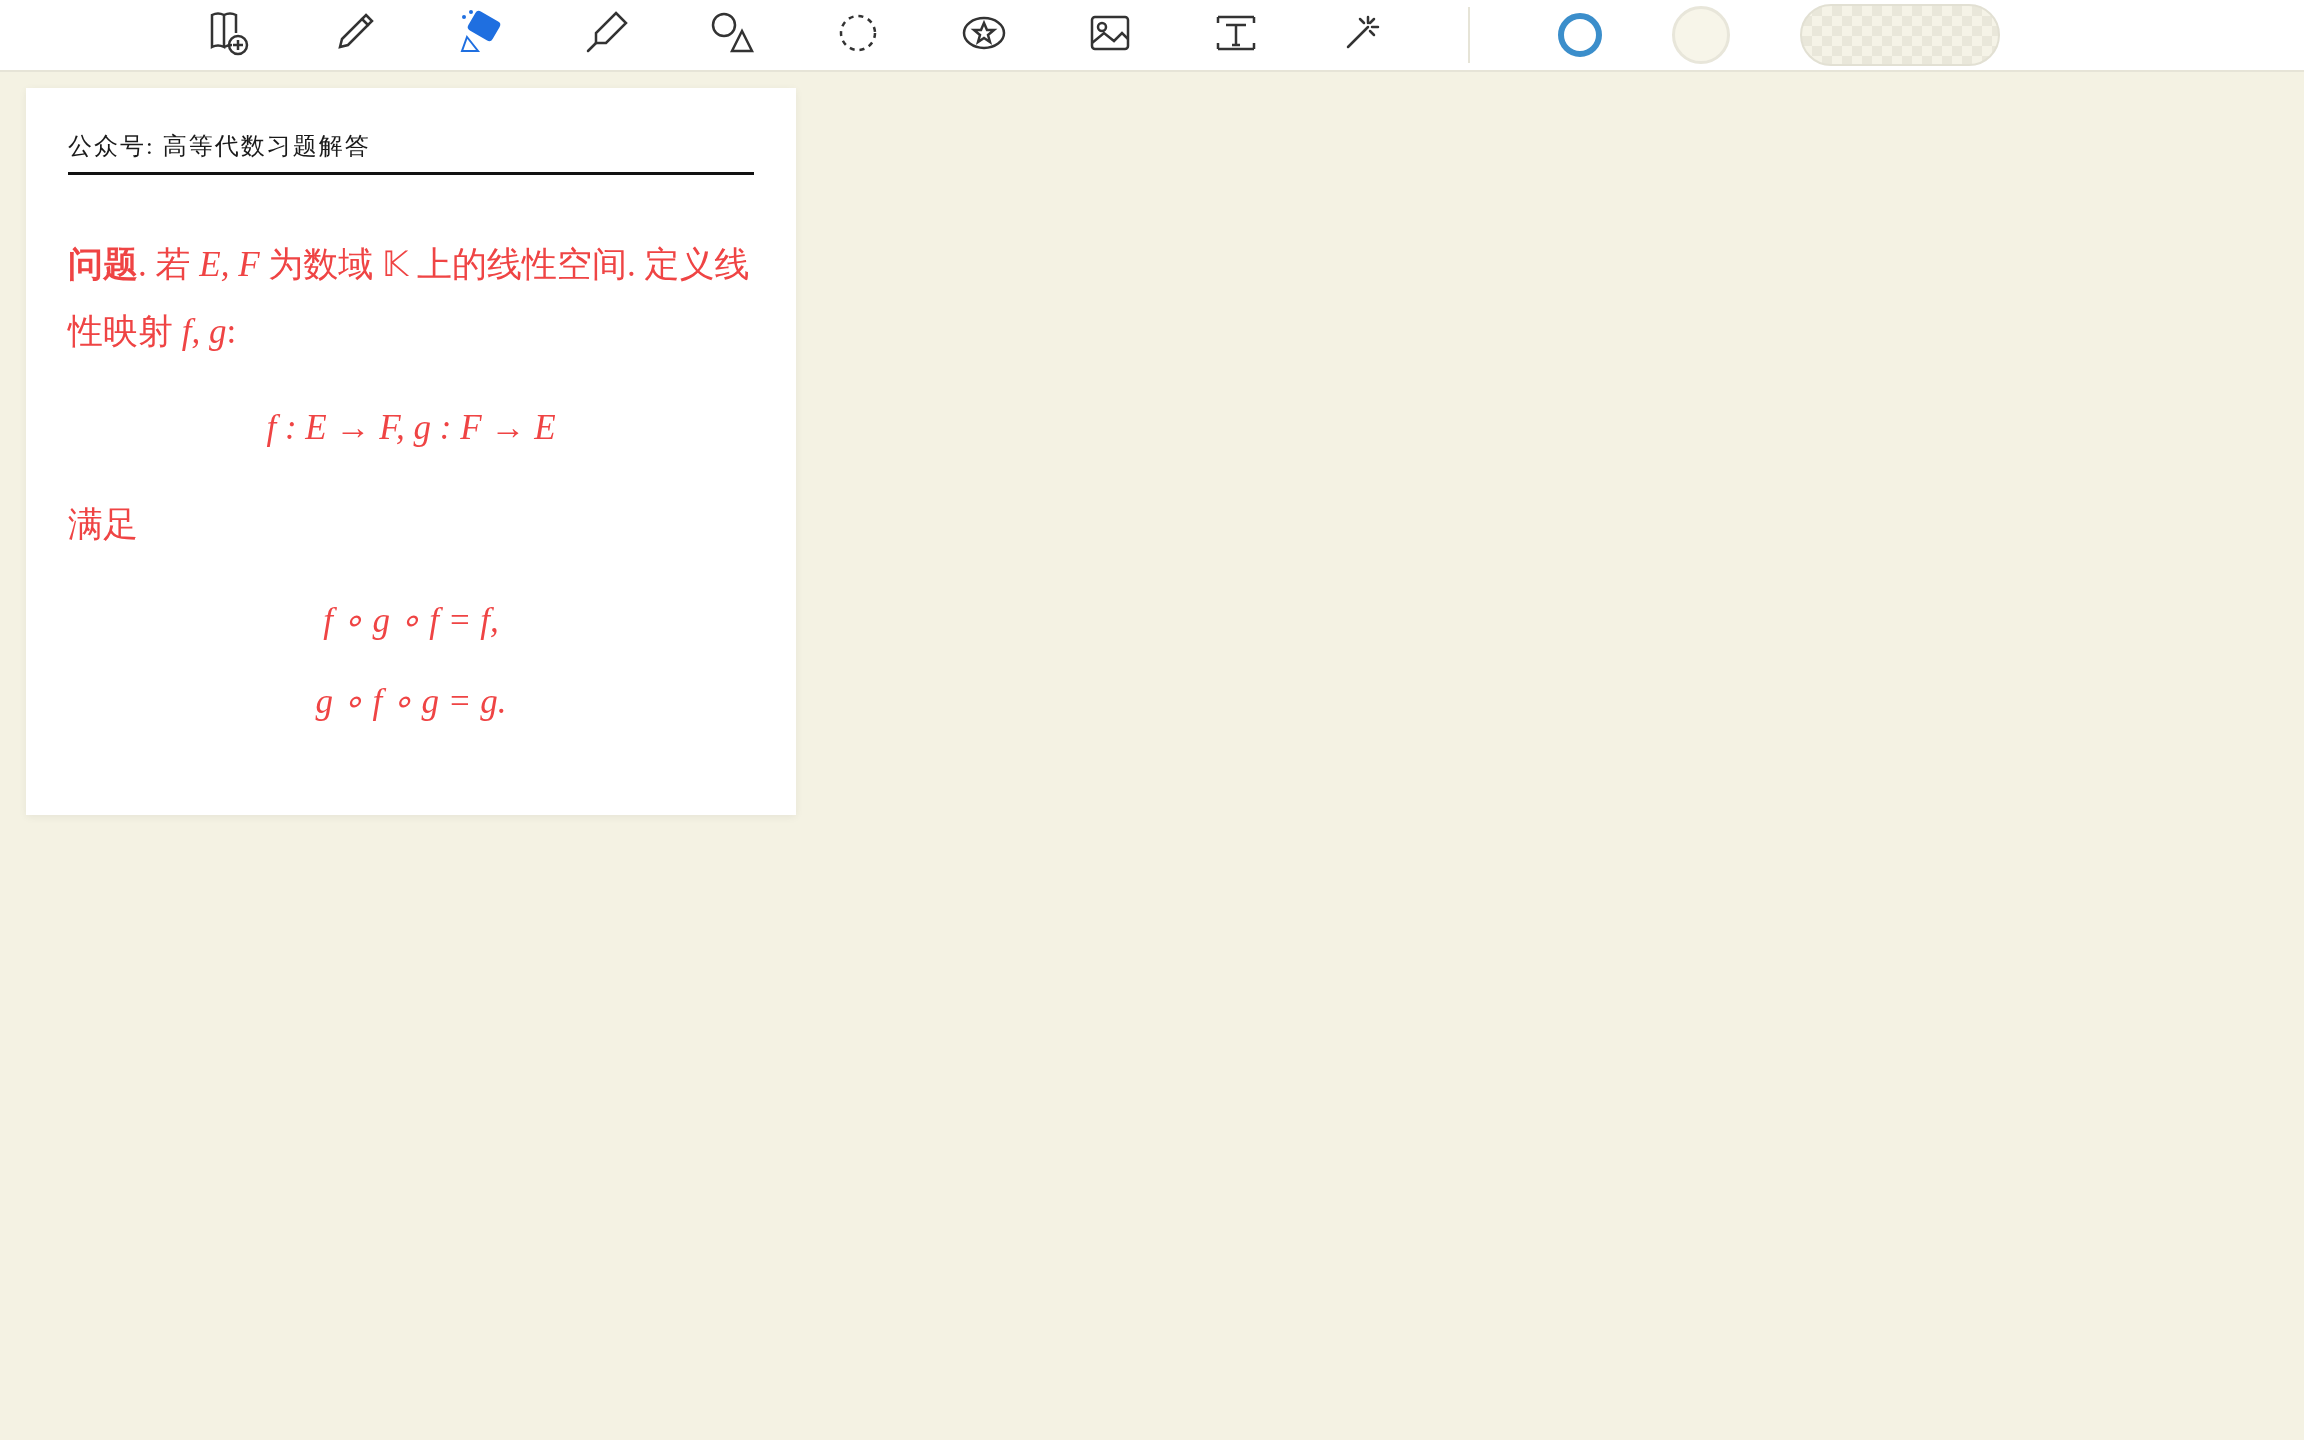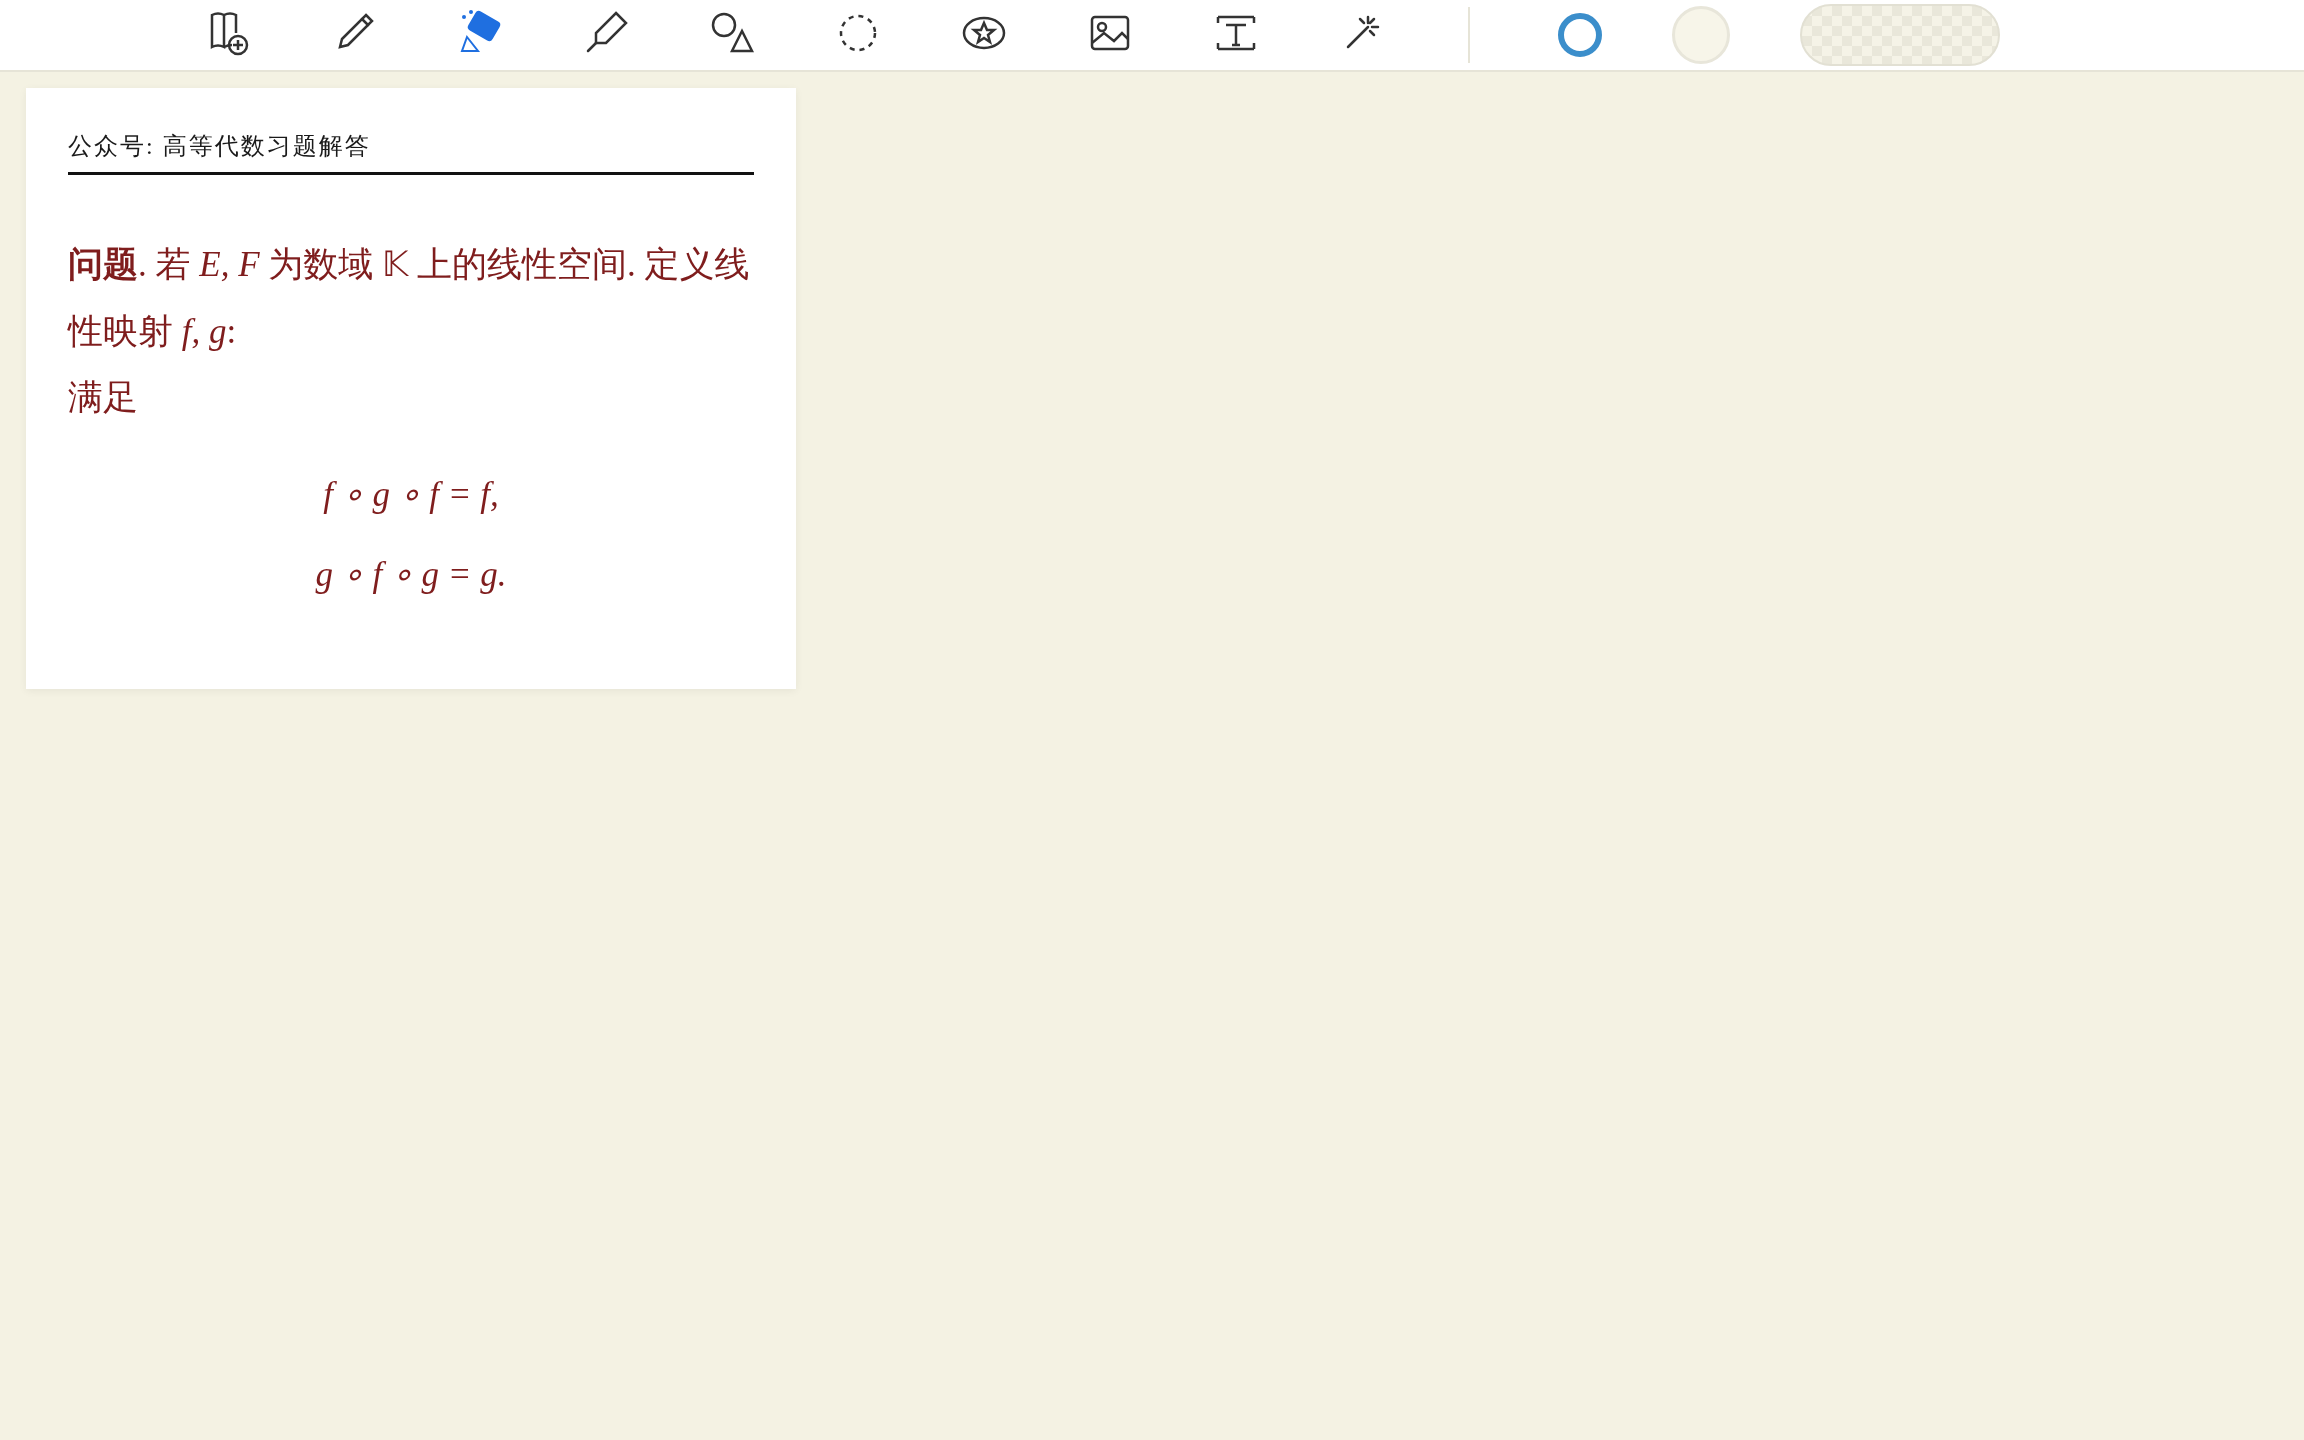--- a/index.html
+++ b/index.html
@@ -81,21 +81,21 @@
     font-size: 24px;
     font-family: "SimSun", serif;
     color: #1a1a1a;
     padding-bottom: 10px;
     border-bottom: 3px solid #111;
     margin-bottom: 56px;
     letter-spacing: 2px;
   }
   .problem-body {
     font-size: 35px;
-    color: #7f1d1d;
+    color: #ef4444;
     line-height: 1.9;
     font-family: "SimSun", "Times New Roman", serif;
   }
   .problem-label {
     font-weight: bold;
     font-family: "SimHei", sans-serif;
   }
   .math-italic {
     font-family: "Times New Roman", serif;
     font-style: italic;
@@ -224,20 +224,23 @@
   </div>
 
 </div>
 
 <div class="card">
   <div class="card-header">公众号: 高等代数习题解答</div>
 
   <div class="problem-body">
     <span class="problem-label">问题</span><span>. 若 </span><span class="math-italic">E, F</span><span> 为数域 </span><span class="blackboard">𝕂</span><span> 上的线性空间.  定义线性映射 </span><span class="math-italic">f, g</span><span>:</span>
 
+    <div class="math-display">
+      <span class="line math-italic">f : E → F,  g : F → E</span>
+    </div>
 
     <div>满足</div>
 
     <div class="math-display">
       <span class="line math-italic">f ∘ g ∘ f = f,</span>
       <span class="line math-italic">g ∘ f ∘ g = g.</span>
     </div>
 
   </div>
 </div>

